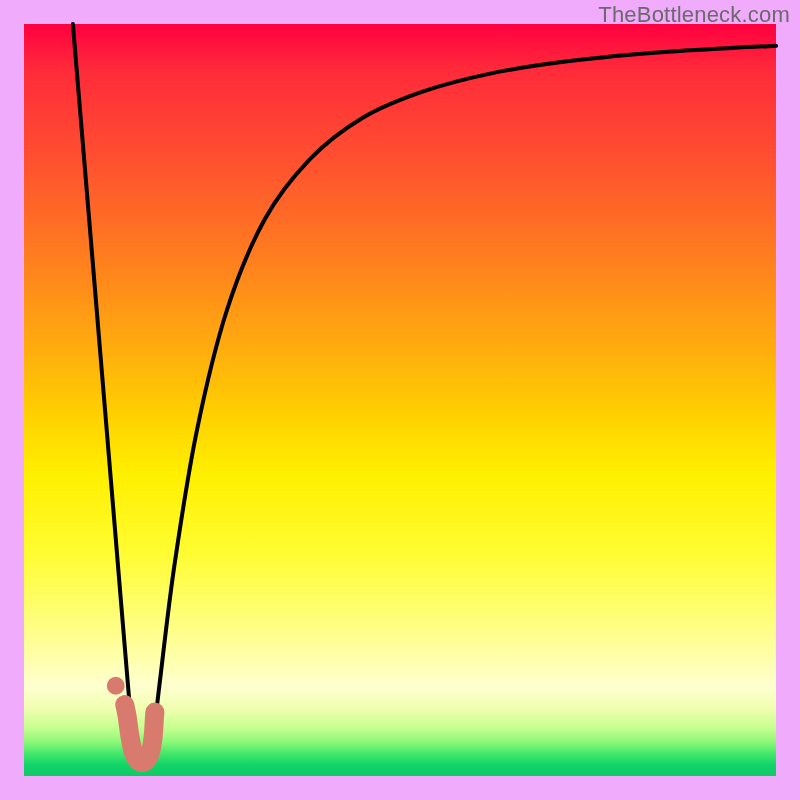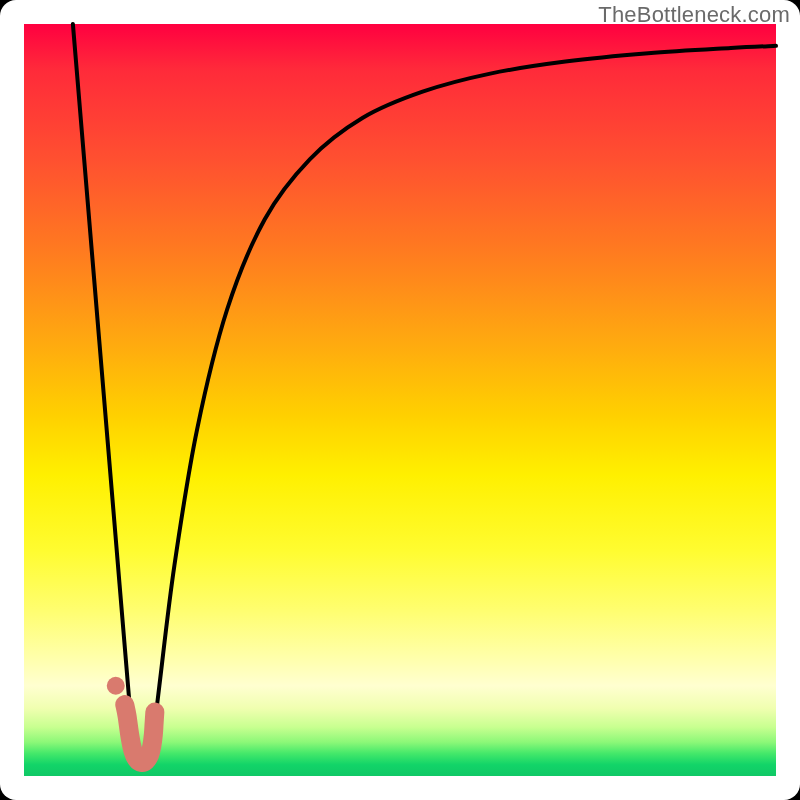--- a/index.html
+++ b/index.html
@@ -10,22 +10,21 @@
     background: #000;
     overflow: hidden;
     font-family: Arial, Helvetica, sans-serif;
   }
   .frame {
     position: absolute;
     left: 0;
     top: 0;
     width: 800px;
     height: 800px;
-    background: #ffffff;
-    border-radius: 16px;
+    background: #f0abfc;
   }
   .plot {
     position: absolute;
     left: 24px;
     top: 24px;
     width: 752px;
     height: 752px;
     
     background: linear-gradient(
       to bottom,

